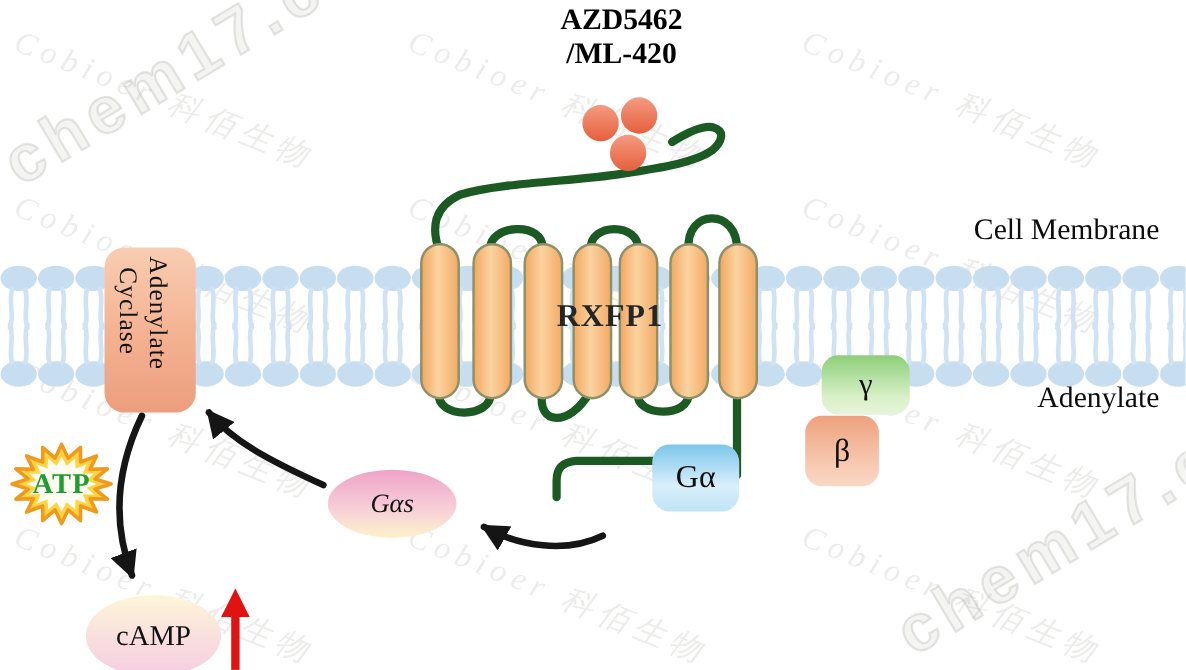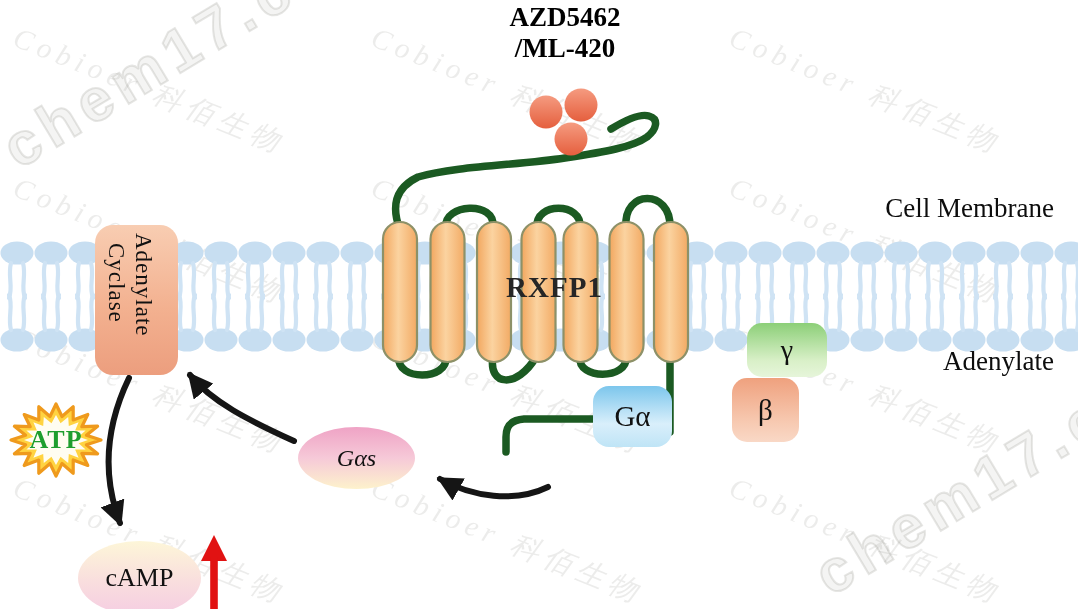--- a/index.html
+++ b/index.html
@@ -25,21 +25,21 @@
   .lbl-cm{left:828px;top:193px;width:226px;text-align:right;}
   .lbl-cy{left:888px;top:346px;width:166px;text-align:right;}
   .rxfp1{left:468px;top:271px;width:135px;text-align:center;font-weight:bold;font-size:29px;
          color:#262626;letter-spacing:1px;padding-left:19px;}
   .box{display:flex;align-items:center;justify-content:center;color:#111;}
   .ac-box{left:95px;top:225px;width:83px;height:150px;border-radius:18px;
           background:linear-gradient(180deg,#f8cdb2 0%,#f3b190 55%,#ec9e7e 100%);}
   .ac-text{position:absolute;writing-mode:vertical-rl;font-size:23px;color:#111;letter-spacing:1px;}
   .ac-line1{left:130px;top:233px;}
   .ac-line2{left:103px;top:243px;}
-  .galpha{left:593px;top:386px;width:79px;height:61px;border-radius:16px;font-size:29px;
+  .galpha{left:593px;top:404px;width:79px;height:61px;border-radius:16px;font-size:29px;
           background:linear-gradient(180deg,#7cc6ec 0%,#d9effb 62%,#bfe4f6 100%);}
   .gamma{left:747px;top:323px;width:80px;height:54px;border-radius:15px;font-size:28px;
          background:linear-gradient(180deg,#8ccf78 0%,#d9f0c8 70%,#e6f5da 100%);}
   .beta{left:732px;top:378px;width:67px;height:64px;border-radius:15px;font-size:29px;
         background:linear-gradient(180deg,#efa17e 0%,#f7cab2 70%,#f9d8c6 100%);}
   .gtp{left:546px;top:432px;width:68px;height:50px;border-radius:50%;font-size:25px;
        background:linear-gradient(180deg,#f6b3d8 0%,#d995e2 55%,#bb80e2 100%);}
   .gas{left:298px;top:427px;width:117px;height:62px;border-radius:50%;font-size:24px;
        background:linear-gradient(180deg,#efa3c5 0%,#f6c9d8 50%,#fdf2cc 100%);font-style:italic;}
   .camp{left:78px;top:541px;width:123px;height:74px;border-radius:50%;font-size:26px;

